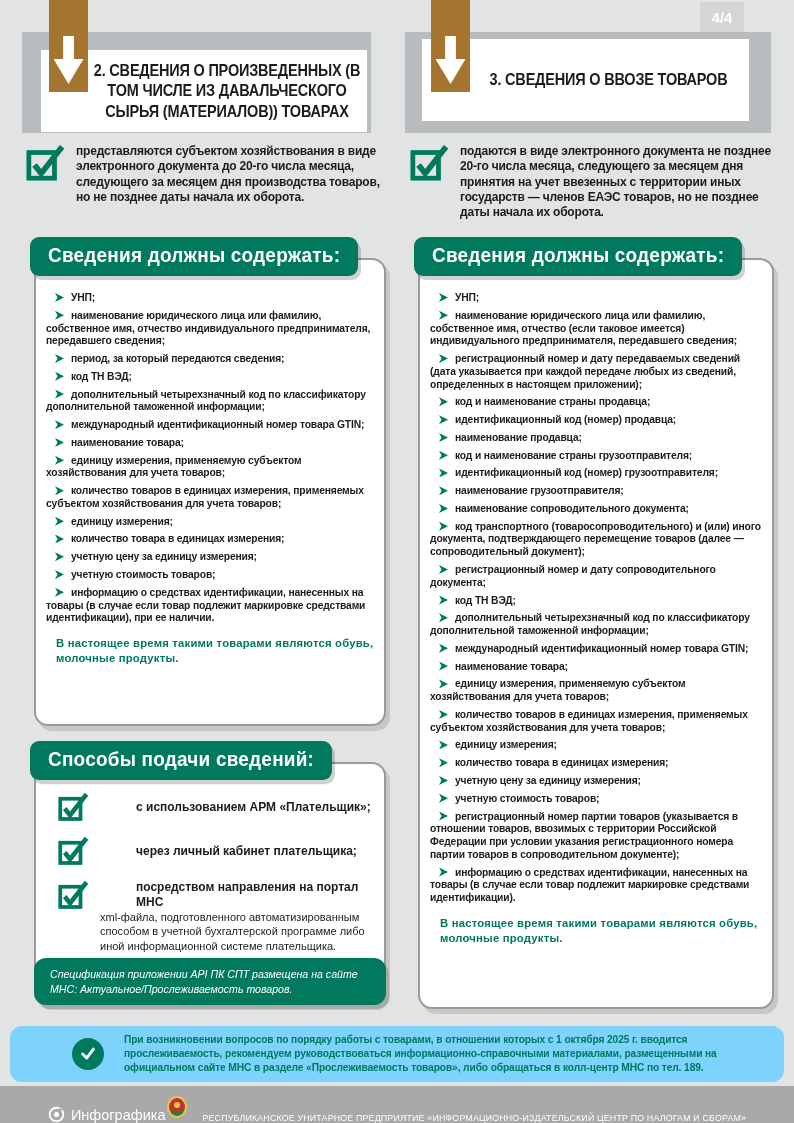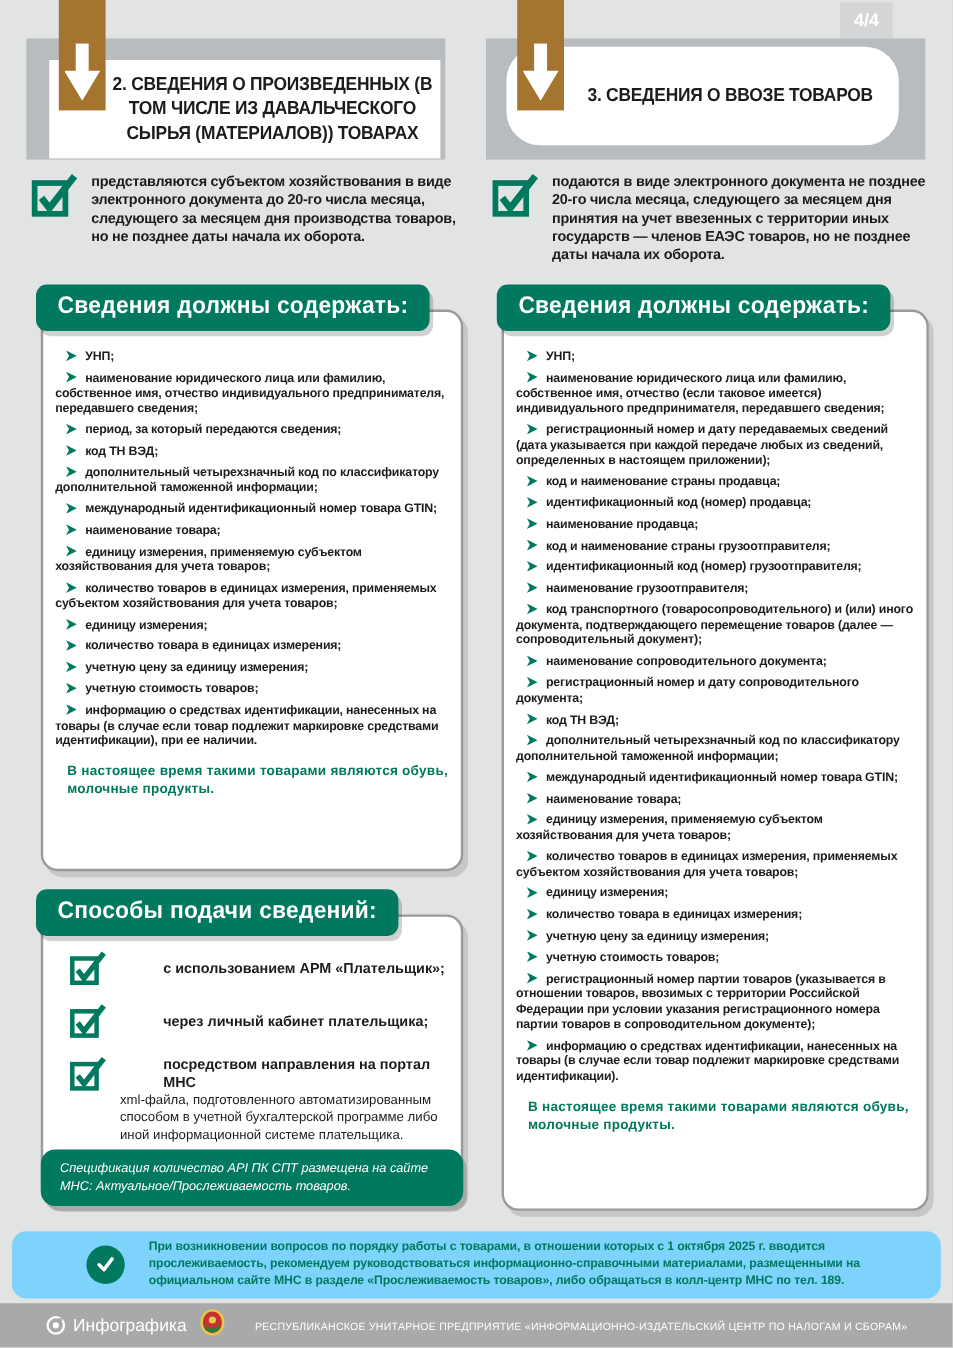--- a/index.html
+++ b/index.html
@@ -10,21 +10,21 @@
   
   .badge{left:700px;top:2px;width:44px;height:30px;background:#d3d5d6;color:#fff;
          font-weight:bold;font-size:15px;display:flex;align-items:center;justify-content:center;}
 
   
   .hdr-band{background:#b9bcbe;}
   .hdr-band.hl{left:22px;top:32px;width:349px;height:101px;}
   .hdr-band.hr{left:405px;top:32px;width:366px;height:101px;}
   .whitebox{background:#fff;display:flex;align-items:center;justify-content:center;}
   .whitebox.wl{left:41px;top:39px;width:326px;height:82px;margin-top:11px;}
-  .whitebox.wr{left:422px;top:39px;width:327px;height:82px;border-radius:28px;}
+  .whitebox.wr{left:422px;top:39px;width:327px;height:82px;}
   .hdr-title{font-weight:bold;font-size:14.5px;line-height:1.3;text-align:center;
              letter-spacing:-0.2px;padding-left:52px;padding-right:6px;transform:scaleY(1.08);}
   .ribbon{top:0;width:39px;height:92px;background:#a5742e;}
   .ribbon.rl{left:49px;} .ribbon.rr{left:431px;}
   .arrow-down{position:absolute;left:50%;transform:translateX(-50%);top:36px;width:30px;height:48px;
               background:#fff;clip-path:polygon(32% 0,68% 0,68% 48%,100% 48%,50% 100%,0 48%,32% 48%);}
 
   
   .intro{display:flex;gap:12px;align-items:flex-start;}
   .intro.il{left:26px;top:144px;width:370px;}
@@ -62,21 +62,21 @@
             padding:9px 16px;color:#fff;font-style:italic;font-size:10.6px;line-height:1.35;
             box-shadow:3px 4px 0 rgba(0,0,0,0.15);box-sizing:border-box;}
 
   
   .foot-orange{left:10px;top:1026px;width:774px;height:56px;background:#7dd3fc;border-radius:12px;
                display:flex;align-items:center;gap:20px;padding:0 16px 0 62px;box-sizing:border-box;}
   .foot-circle{width:32px;height:32px;border-radius:50%;background:#00795f;flex:0 0 auto;
                display:flex;align-items:center;justify-content:center;}
   .foot-notice{color:#00795f;font-weight:bold;font-size:10.2px;line-height:1.35;letter-spacing:-0.1px;}
   .foot-gray{left:0;top:1086px;width:794px;height:37px;background:#a7a9ab;
-             display:flex;align-items:center;justify-content:center;gap:10px;}
+             display:flex;align-items:flex-end;justify-content:center;gap:0;}
   .brand{color:#fff;font-size:14.5px;display:flex;align-items:center;gap:6px;}
   .publisher{color:#fff;font-size:8.8px;font-weight:normal;letter-spacing:0.2px;padding-left:13px;}
 </style>
 </head>
 <body>
 
 <div class="page">
 
   <div class="abs badge">4/4</div>
 
@@ -143,22 +143,22 @@
     <ul class="tlist">
       <li><span class="arr"></span><span>УНП;</span></li>
       <li><span class="arr"></span><span>наименование юридического лица или фамилию, собственное имя, отчество (если таковое имеется) индивидуального предпринимателя, передавшего сведения;</span></li>
       <li><span class="arr"></span><span>регистрационный номер и дату передаваемых сведений (дата указывается при каждой передаче любых из сведений, определенных в настоящем приложении);</span></li>
       <li><span class="arr"></span><span>код и наименование страны продавца;</span></li>
       <li><span class="arr"></span><span>идентификационный код (номер) продавца;</span></li>
       <li><span class="arr"></span><span>наименование продавца;</span></li>
       <li><span class="arr"></span><span>код и наименование страны грузоотправителя;</span></li>
       <li><span class="arr"></span><span>идентификационный код (номер) грузоотправителя;</span></li>
       <li><span class="arr"></span><span>наименование грузоотправителя;</span></li>
+      <li><span class="arr"></span><span>наименование сопроводительного документа;</span></li>
       <li><span class="arr"></span><span>код транспортного (товаросопроводительного) и (или) иного документа, подтверждающего перемещение товаров (далее — сопроводительный документ);</span></li>
-      <li><span class="arr"></span><span>наименование сопроводительного документа;</span></li>
       <li><span class="arr"></span><span>регистрационный номер и дату сопроводительного документа;</span></li>
       <li><span class="arr"></span><span>код ТН ВЭД;</span></li>
       <li><span class="arr"></span><span>дополнительный четырехзначный код по классификатору дополнительной таможенной информации;</span></li>
       <li><span class="arr"></span><span>международный идентификационный номер товара GTIN;</span></li>
       <li><span class="arr"></span><span>наименование товара;</span></li>
       <li><span class="arr"></span><span>единицу измерения, применяемую субъектом хозяйствования для учета товаров;</span></li>
       <li><span class="arr"></span><span>количество товаров в единицах измерения, применяемых субъектом хозяйствования для учета товаров;</span></li>
       <li><span class="arr"></span><span>единицу измерения;</span></li>
       <li><span class="arr"></span><span>количество товара в единицах измерения;</span></li>
       <li><span class="arr"></span><span>учетную цену за единицу измерения;</span></li>
@@ -199,21 +199,21 @@
         <svg width="30" height="30" viewBox="0 0 40 40">
             <rect x="3" y="9" width="27" height="27" fill="none" stroke="#00795f" stroke-width="5"></rect>
             <path d="M9 22 L16 31 L38 3" fill="none" stroke="#00795f" stroke-width="6"></path>
           </svg>
       </span>
       <div class="way-text">
           <span class="way-bold">посредством направления на портал МНС</span>
           <span class="way-rest">xml-файла, подготовленного автоматизированным способом в учетной бухгалтерской программе либо иной информационной системе плательщика.</span>
         </div>
     </div>
-    <div class="specband">Спецификация количество API ПК СПТ размещена на сайте МНС: Актуальное/Прослеживаемость товаров.</div>
+    <div class="specband">Спецификация приложении API ПК СПТ размещена на сайте МНС: Актуальное/Прослеживаемость товаров.</div>
   </div>
 
   <div class="abs foot-orange">
     <span class="foot-circle">
       <svg width="18" height="18" viewBox="0 0 20 20">
           <path d="M4 10 L8.5 14.5 L16 4.5" fill="none" stroke="#fff" stroke-width="3.2" stroke-linecap="round" stroke-linejoin="round"></path>
         </svg>
     </span>
     <div class="foot-notice">При возникновении вопросов по порядку работы с товарами, в отношении которых с 1 октября 2025 г. вводится прослеживаемость, рекомендуем руководствоваться информационно-справочными материалами, размещенными на официальном сайте МНС в разделе «Прослеживаемость товаров», либо обращаться в колл-центр МНС по тел. 189.</div>
   </div>

